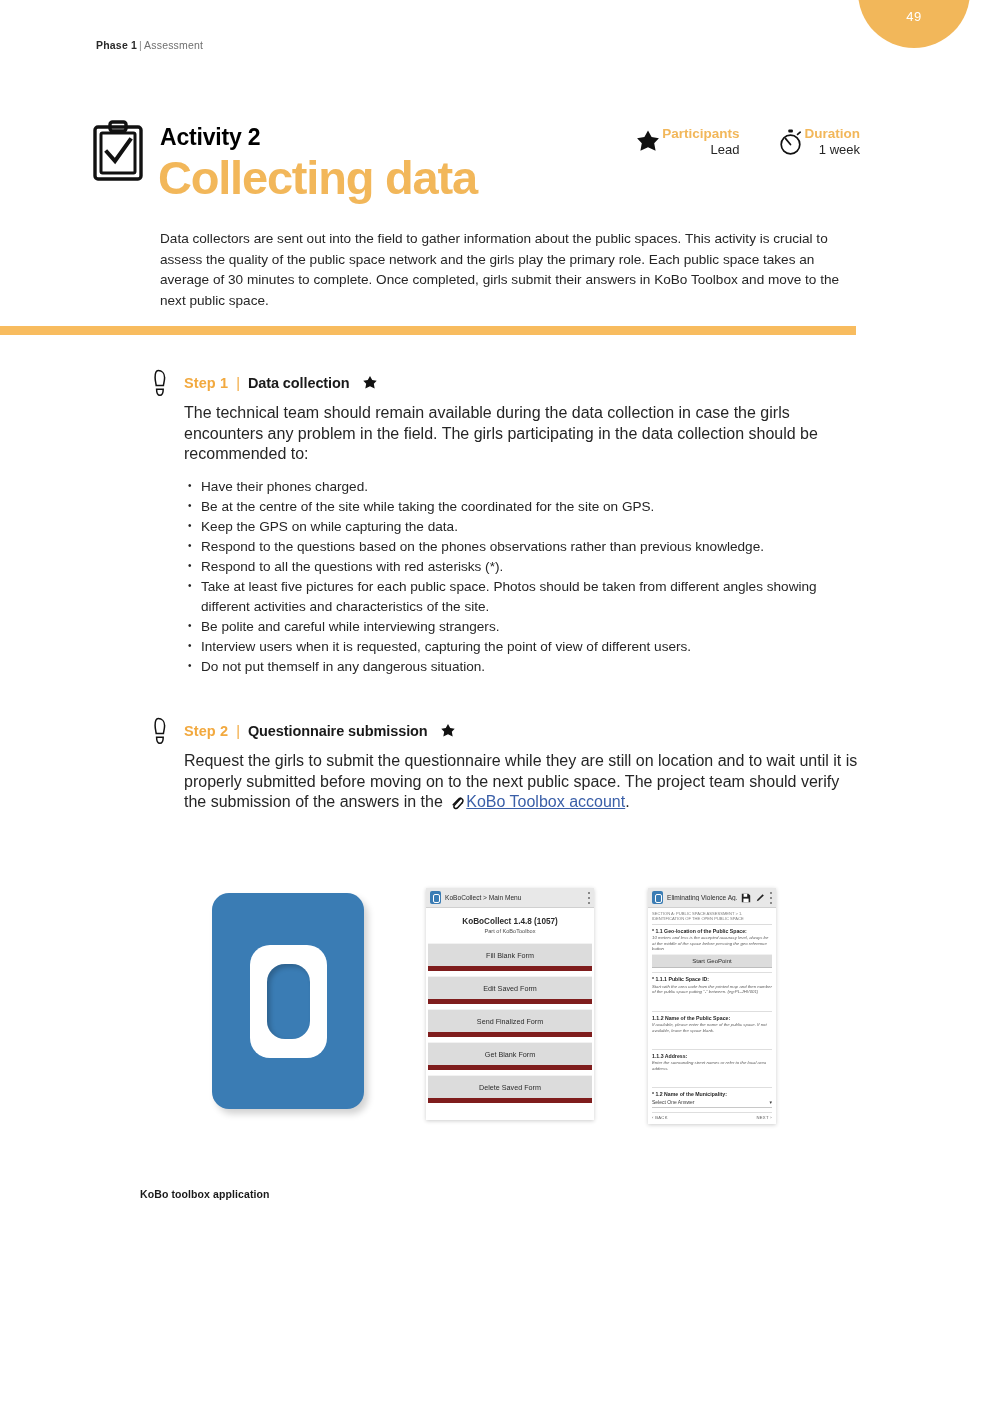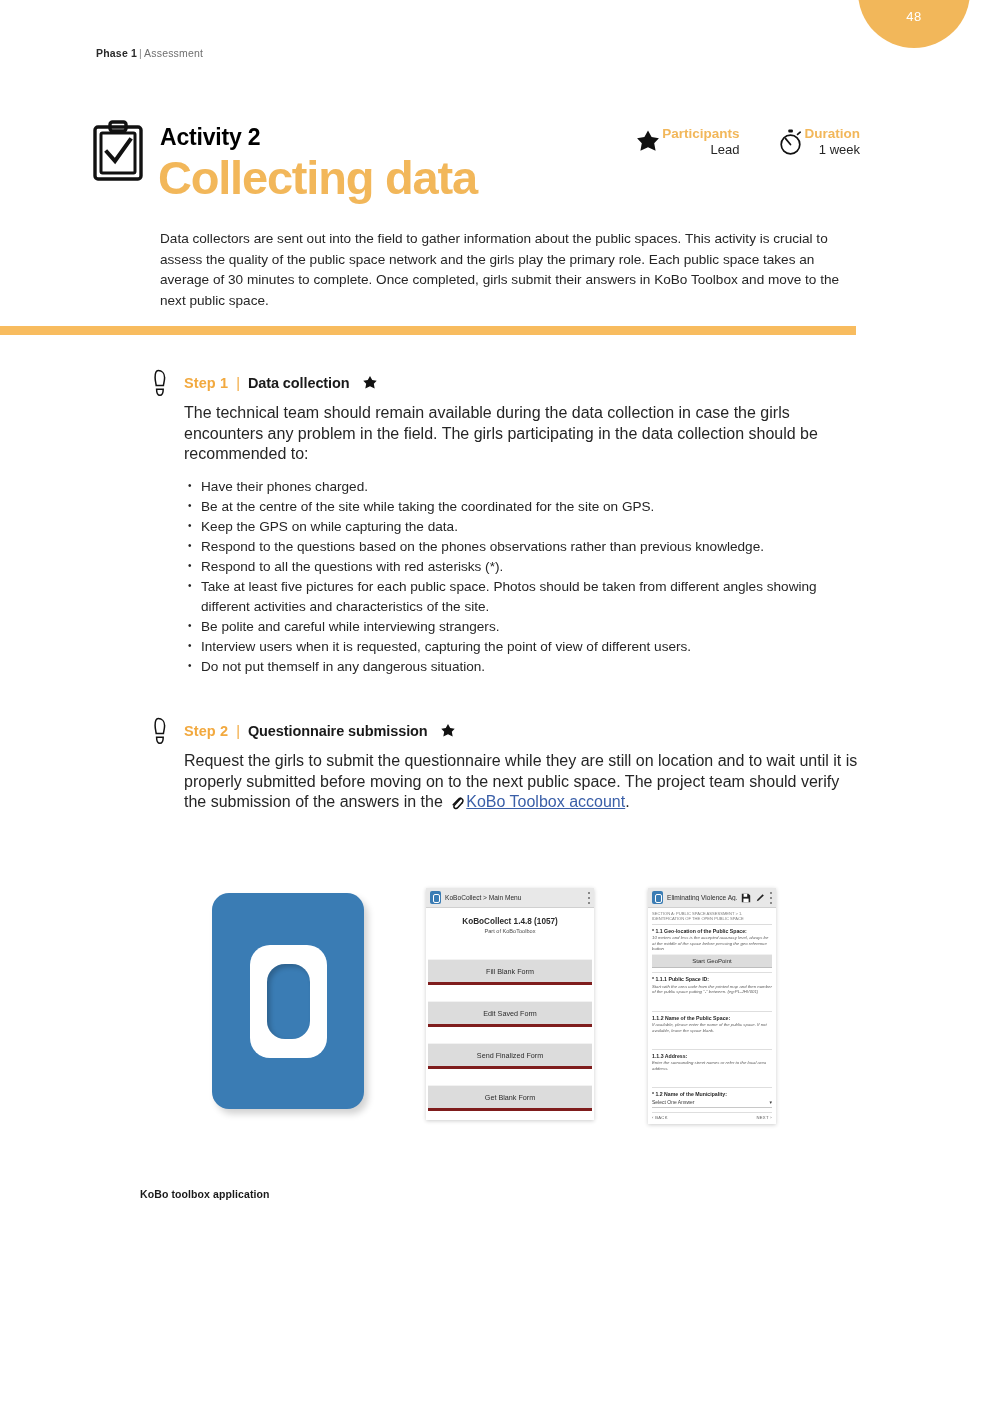--- a/index.html
+++ b/index.html
@@ -39,21 +39,20 @@
   }
 
   
   .running-header {
     position: absolute;
     top: 39px;
     left: 96px;
     font-size: 10.5px;
     letter-spacing: 0.2px;
     white-space: nowrap;
-    margin-top: 8px;
   }
   .running-header .rh-phase {
     font-weight: 700;
     color: #2a2a2a;
   }
   .running-header .rh-sep {
     color: #8a8a8a;
     padding: 0 2px;
   }
   .running-header .rh-section {
@@ -362,25 +361,25 @@
     font-weight: 700;
     color: #2b2b2b;
   }
   .kc-sub {
     text-align: center;
     font-size: 5.6px;
     color: #4a4a4a;
     padding-bottom: 9px;
   }
   .kc-btn {
-    margin: 16px 2px 5px 2px;
+    margin: 0 2px 5px 2px;
     height: 22px;
     background: #dcdcdc;
     border-top: 1px solid #f2f2f2;
-    border-bottom: 3px solid #7f1d1d;
+    border-bottom: 5px solid #7f1d1d;
     display: flex;
     align-items: center;
     justify-content: center;
     font-size: 7.2px;
     color: #2b2b2b;
   }
 
   
   .kf-body {
     padding: 3px 4px 0 4px;
@@ -456,21 +455,21 @@
     font-size: 10.5px;
     font-weight: 700;
     color: #1a1a1a;
     letter-spacing: 0.1px;
   }
 </style>
 </head>
 <body>
 
 <div class="page-blob">
-  <div class="page-num">48</div>
+  <div class="page-num">49</div>
 </div>
 
 <div class="running-header">
   <span class="rh-phase">Phase 1</span><span class="rh-sep">|</span><span class="rh-section">Assessment</span>
 </div>
 
 <div class="activity-head">
 
   <svg class="clipboard-icon" viewBox="0 0 52 62">
     <rect x="3" y="7" width="46" height="52" rx="3" fill="none" stroke="#111" stroke-width="3.4"></rect>

